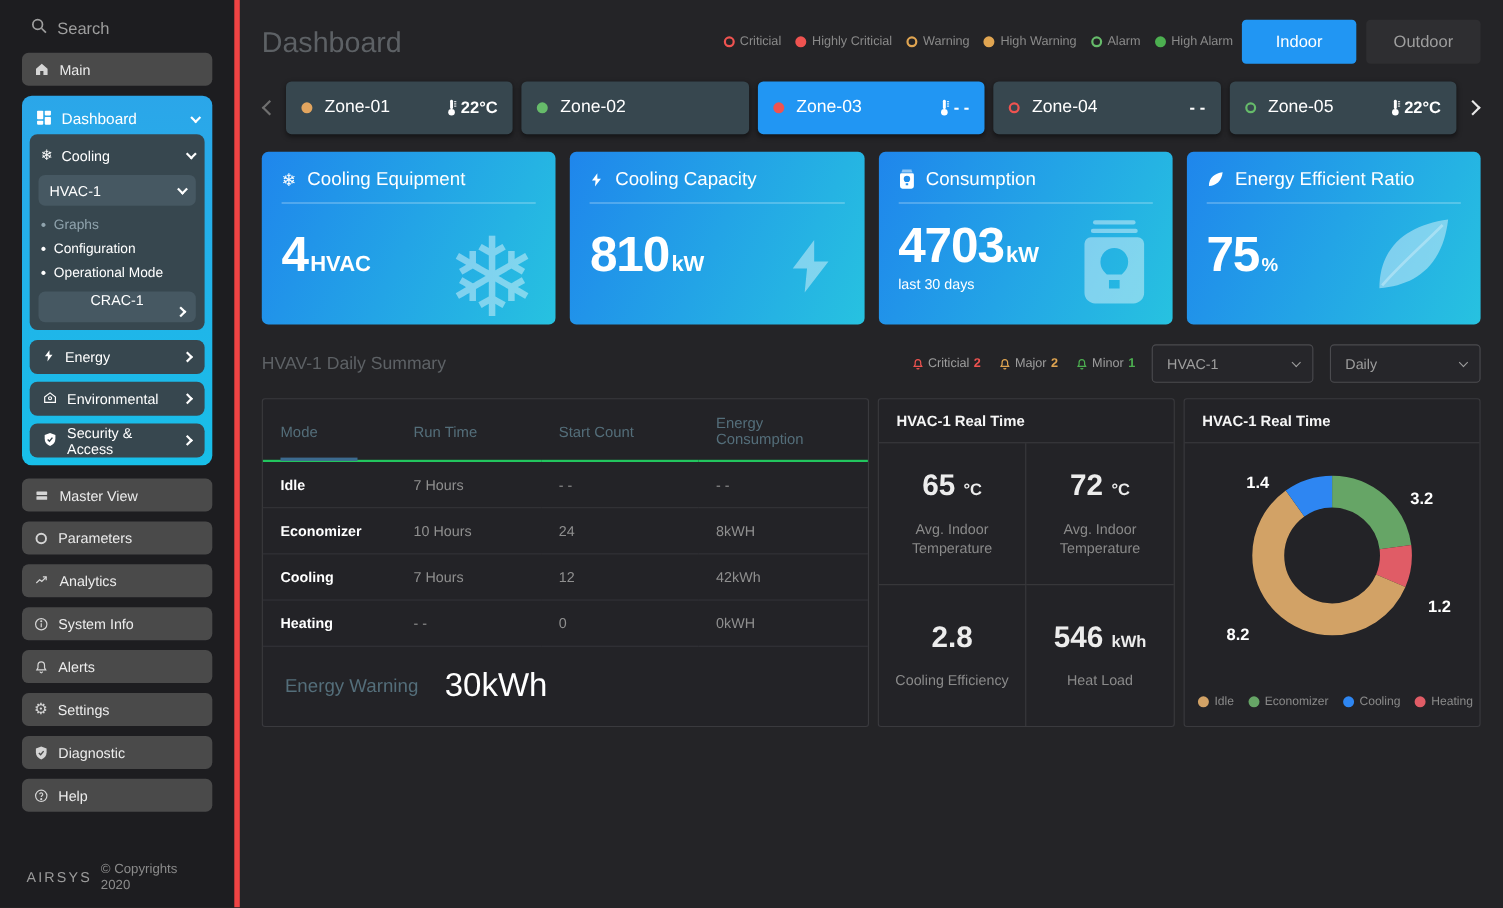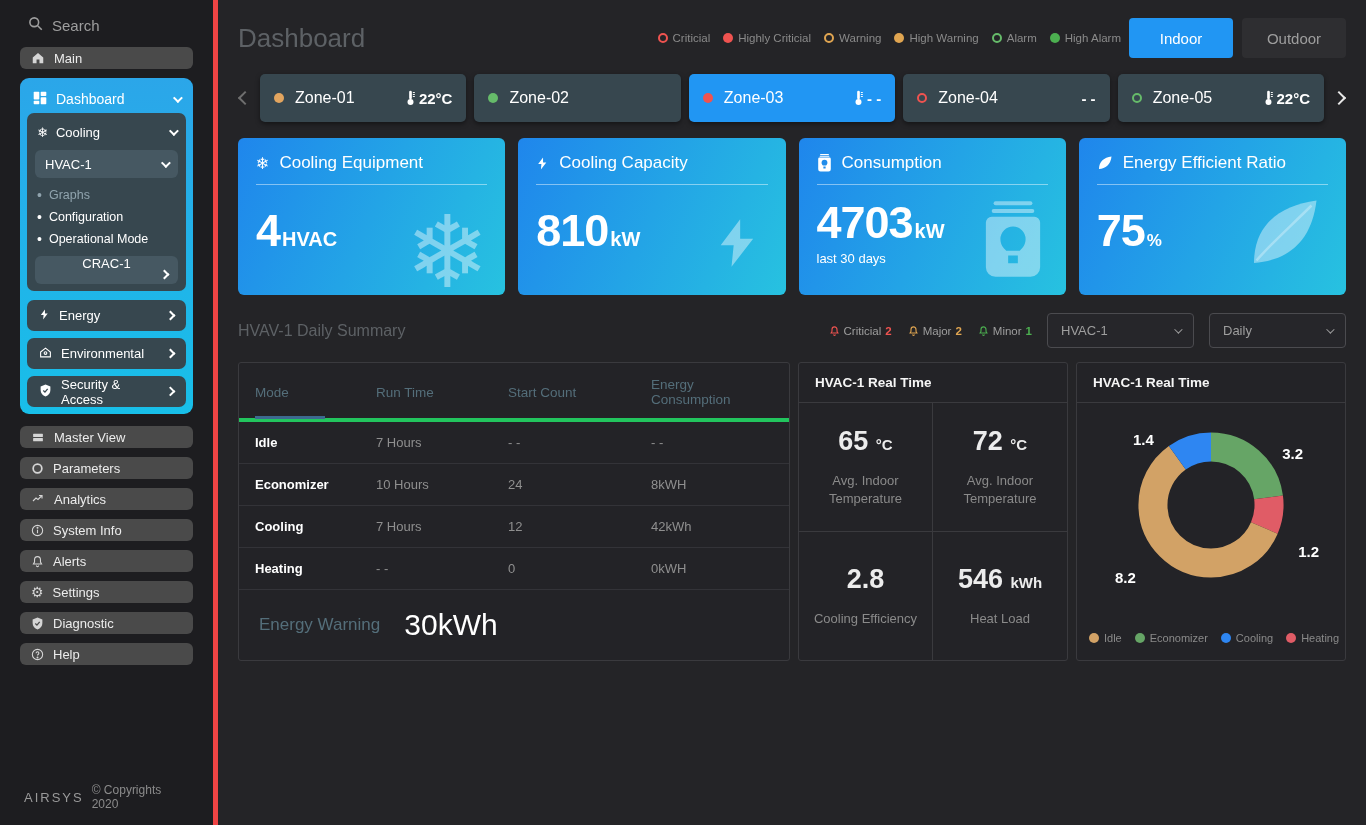--- a/index.html
+++ b/index.html
@@ -23,21 +23,21 @@
     background:#1d1d20; border-right:5px solid #ef4444;
     padding:10px 20px 14px; display:flex; flex-direction:column;
   }
   .search-row { display:flex; align-items:center; gap:9px; padding:6px 8px 12px 8px; color:#9e9e9e; }
   .search-row input {
     background:transparent; border:none; outline:none; color:#cfcfcf;
     font-size:15px; width:130px; font-family:"Liberation Sans", sans-serif;
   }
   .search-row input::placeholder { color:#9e9e9e; }
   .side-btn {
-    background:#4a4a4a; border-radius:6px; height:22px; display:flex; align-items:center;
+    background:#4a4a4a; border-radius:6px; height:30px; display:flex; align-items:center;
     gap:9px; padding:0 11px; color:#ececec; font-size:13px; margin-bottom:9px; cursor:pointer;
     flex:none;
   }
   .side-btn .ic { color:#d5d5d5; display:flex; }
   .dash-group {
     background:linear-gradient(180deg,#2ba6e9 0%, #18bfe9 100%);
     border-radius:9px; padding:7px; margin-bottom:12px; flex:none;
   }
   .dash-header { display:flex; align-items:center; gap:9px; color:#fff; font-size:14px; height:28px; padding:0 6px; }
   .dash-header .chev, .cool-header .chev { margin-left:auto; }
@@ -119,21 +119,21 @@
   .bottom-row { display:flex; gap:8px; }
   .panel { background:#232327; border:1px solid #3a3a3e; border-radius:3px; height:299px; display:flex; flex-direction:column; }
   .table-panel { flex:1; }
   .rt-panel, .chart-panel { width:270px; min-width:270px; }
   table { width:100%; border-collapse:collapse; font-size:13px; }
   thead th {
     text-align:left; color:#546e7a; font-weight:400; font-size:13.5px;
     padding:14px 16px 11px; position:relative; cursor:pointer;
   }
   thead th:first-child::after { content:""; position:absolute; left:16px; bottom:-1px; width:70px; height:3px; background:#3c6a8f; }
-  thead tr { border-bottom:4px solid #22c55e; }
+  thead tr { border-bottom:2px solid #22c55e; }
   tbody td { padding:13px 16px; border-bottom:1px solid #333338; color:#8f8f8f; }
   tbody td.mode { color:#fff; font-weight:bold; }
   .energy-saving { flex:1; display:flex; align-items:center; gap:24px; padding:0 20px; }
   .es-label { color:#546e7a; font-size:17px; }
   .es-value { color:#fff; font-size:30px; }
 
   .rt-header { padding:12px 16px; color:#f5f5f5; font-size:13.5px; font-weight:bold; border-bottom:1px solid #3a3a3e; }
   .rt-grid { flex:1; display:grid; grid-template-columns:1fr 1fr; grid-template-rows:1fr 1fr; }
   .rt-cell { display:flex; flex-direction:column; align-items:center; justify-content:center; gap:15px; padding:8px; }
   .rt-cell:nth-child(1), .rt-cell:nth-child(3) { border-right:1px solid #3a3a3e; }

